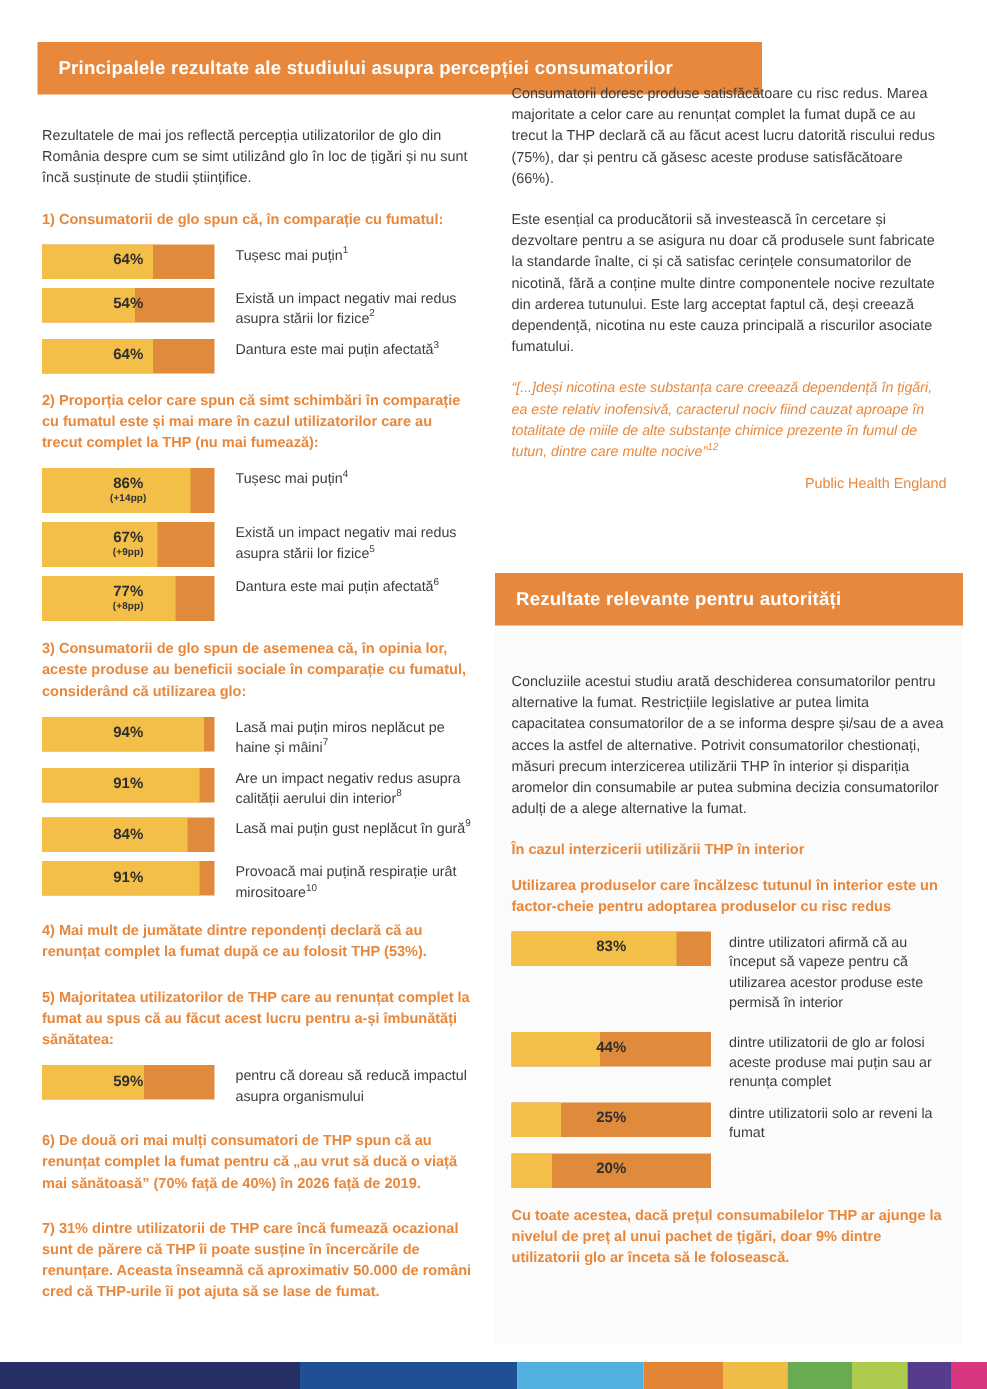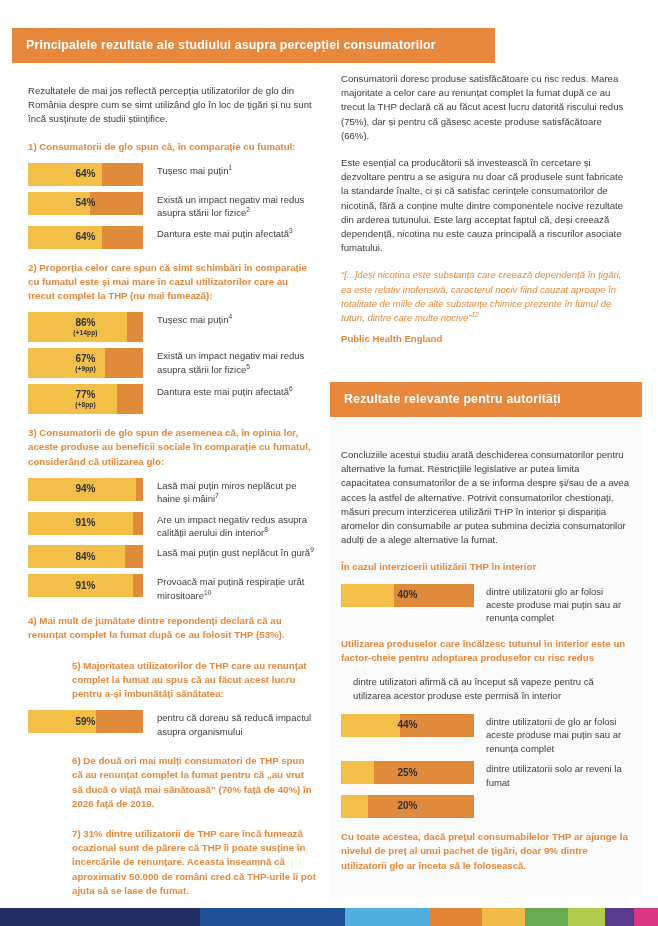--- a/index.html
+++ b/index.html
@@ -36,26 +36,26 @@
   
   .col-left {
     position: absolute;
     left: 28px;
     top: 84px;
     width: 288px;
   }
   .col-right {
     position: absolute;
     left: 341px;
-    top: 72px;
+    top: 56px;
     width: 290px;
   }
   .banner-left {
     position: absolute;
-    left: 12px;
+    left: 25px;
     top: 28px;
     width: 483px;
   }
   .banner-right-wrap {
     position: absolute;
     left: 330px;
     top: 382px;
     width: 312px;
   }
   .shade-right {
@@ -74,21 +74,21 @@
     color: #3d3d3d;
   }
 
   h3.qhead {
     font-size: 9.7px;
     line-height: 14.2px;
     font-weight: bold;
     color: #e8883c;
     margin: 0 0 9px 0;
   }
-  h3.qhead.gap { margin-top: 16px; margin-left: 44px; }
+  h3.qhead.gap { margin-top: 16px; }
 
   .note-orange {
     font-size: 9.7px;
     line-height: 14.2px;
     font-weight: bold;
     color: #e8883c;
     margin: 0 0 9px 0;
   }
 
   
@@ -147,22 +147,23 @@
   
   .quote {
     font-size: 9.5px;
     line-height: 14.2px;
     font-style: italic;
     color: #e8883c;
     margin: 4px 0 8px 0;
   }
   .quote-attr {
     font-size: 9.6px;
-    font-weight: bold;
+    font-weight: normal;
     color: #e8883c;
+    text-align: right;
     margin: 0;
   }
 
   
   .footer {
     position: absolute;
     left: 0;
     bottom: 0;
     width: 658px;
     height: 18px;
@@ -292,33 +293,28 @@
   </div>
 
   <div class="banner-right-wrap">
     <div class="banner">Rezultate relevante pentru autorități</div>
   </div>
 
   <div class="col-right" style="top:448px;">
     <p class="body">Concluziile acestui studiu arată deschiderea consumatorilor pentru alternative la fumat. Restricțiile legislative ar putea limita capacitatea consumatorilor de a se informa despre și/sau de a avea acces la astfel de alternative. Potrivit consumatorilor chestionați, măsuri precum interzicerea utilizării THP în interior și dispariția aromelor din consumabile ar putea submina decizia consumatorilor adulți de a alege alternative la fumat.</p>
 
     <div class="note-orange">În cazul interzicerii utilizării THP în interior</div>
+
+    <div class="note-orange">Utilizarea produselor care încălzesc tutunul în interior este un factor-cheie pentru adoptarea produselor cu risc redus</div>
     <div class="bars">
       <div class="bar-row wide">
         <div class="bar">
-          <span class="fill" style="width: 40%;"></span>
-          <span class="val">40%</span>
-        </div>
-        <div class="bar-label">dintre utilizatorii glo ar folosi aceste produse mai puțin sau ar renunța complet</div>
-      </div>
-    </div>
-
-    <div class="note-orange">Utilizarea produselor care încălzesc tutunul în interior este un factor-cheie pentru adoptarea produselor cu risc redus</div>
-    <div class="bars">
-      <div class="bar-row wide">
+          <span class="fill" style="width: 83%;"></span>
+          <span class="val">83%</span>
+        </div>
         <div class="bar-label">dintre utilizatori afirmă că au început să vapeze pentru că utilizarea acestor produse este permisă în interior</div>
       </div>
     </div>
 
     <div class="bars">
       <div class="bar-row wide">
         <div class="bar">
           <span class="fill" style="width: 44%;"></span>
           <span class="val">44%</span>
         </div>

